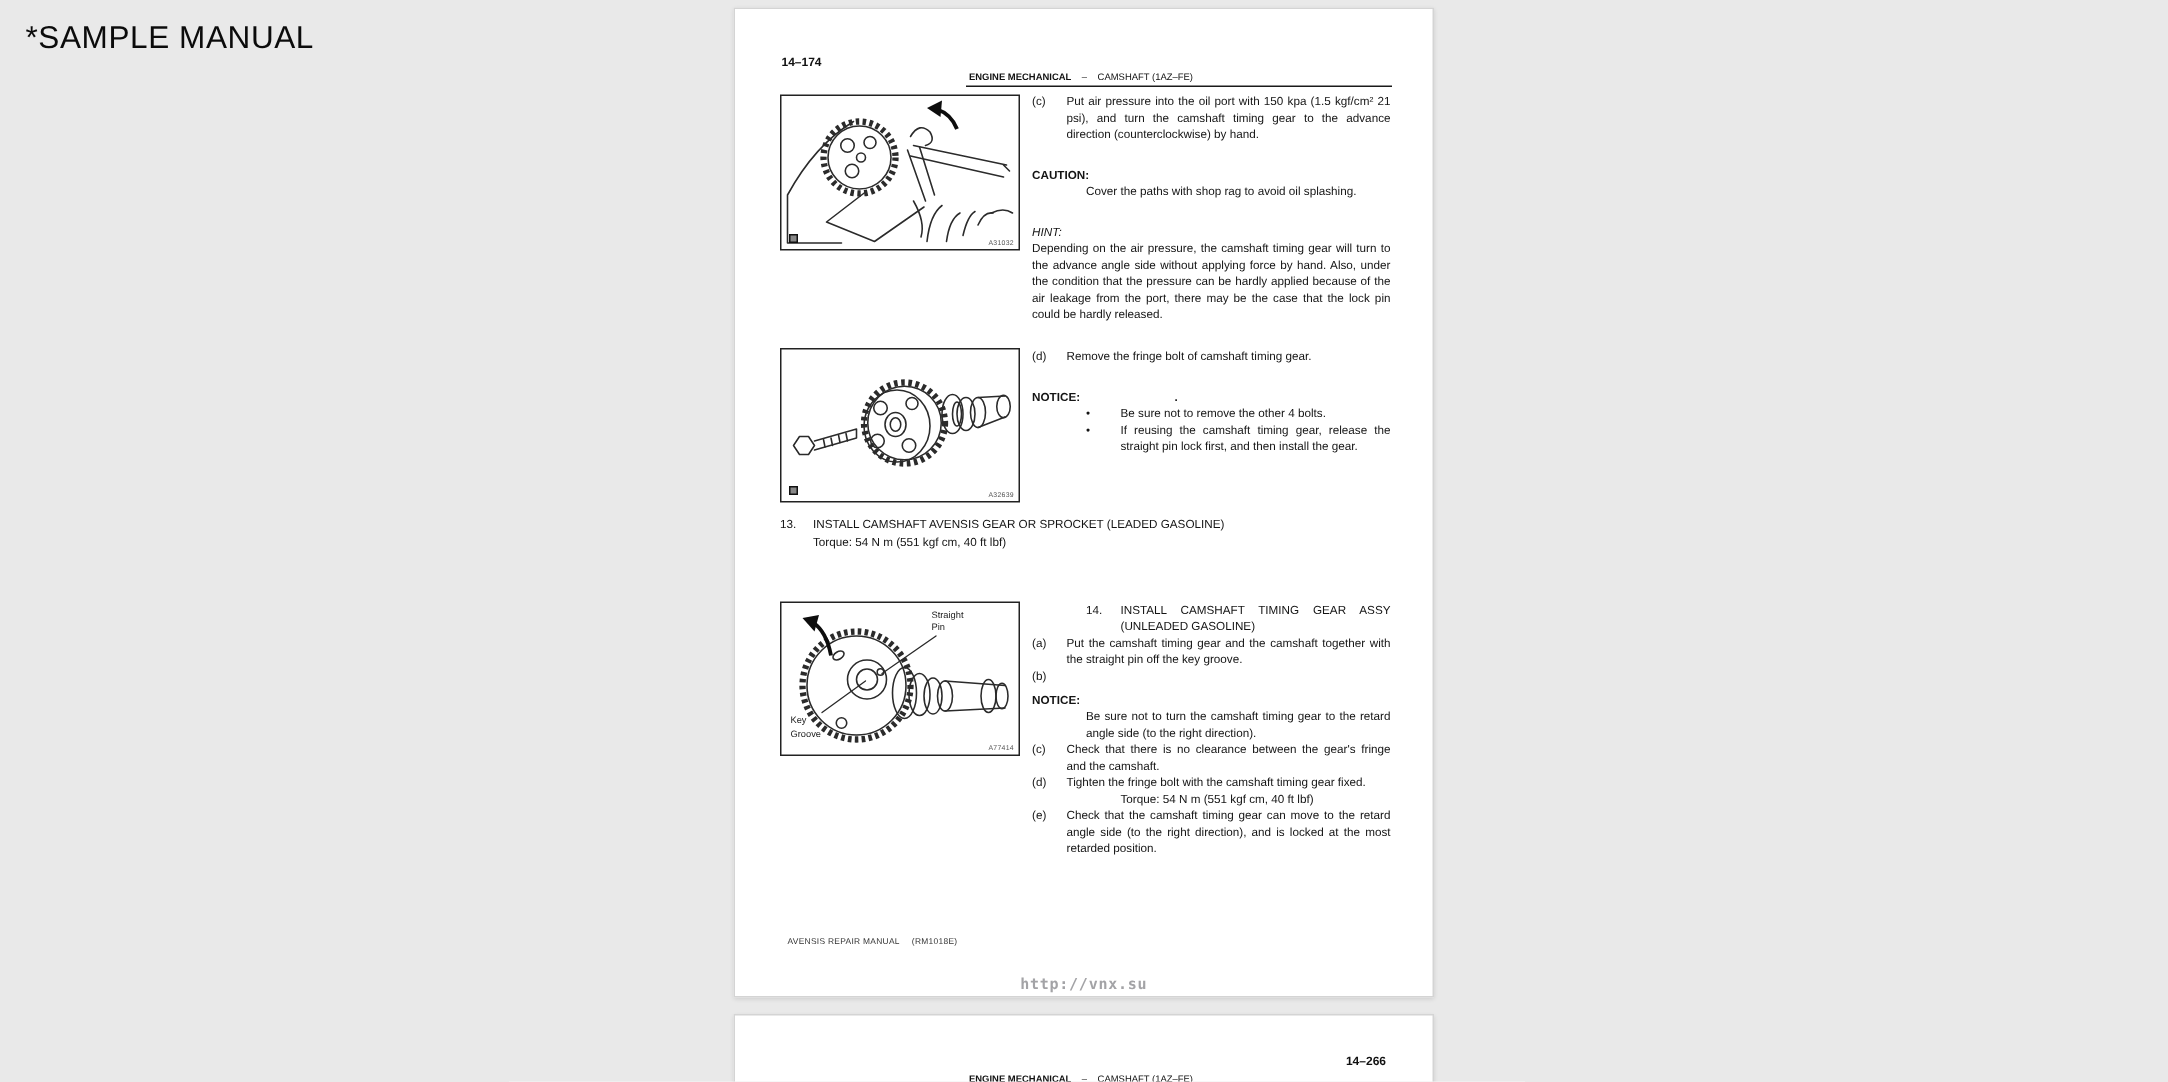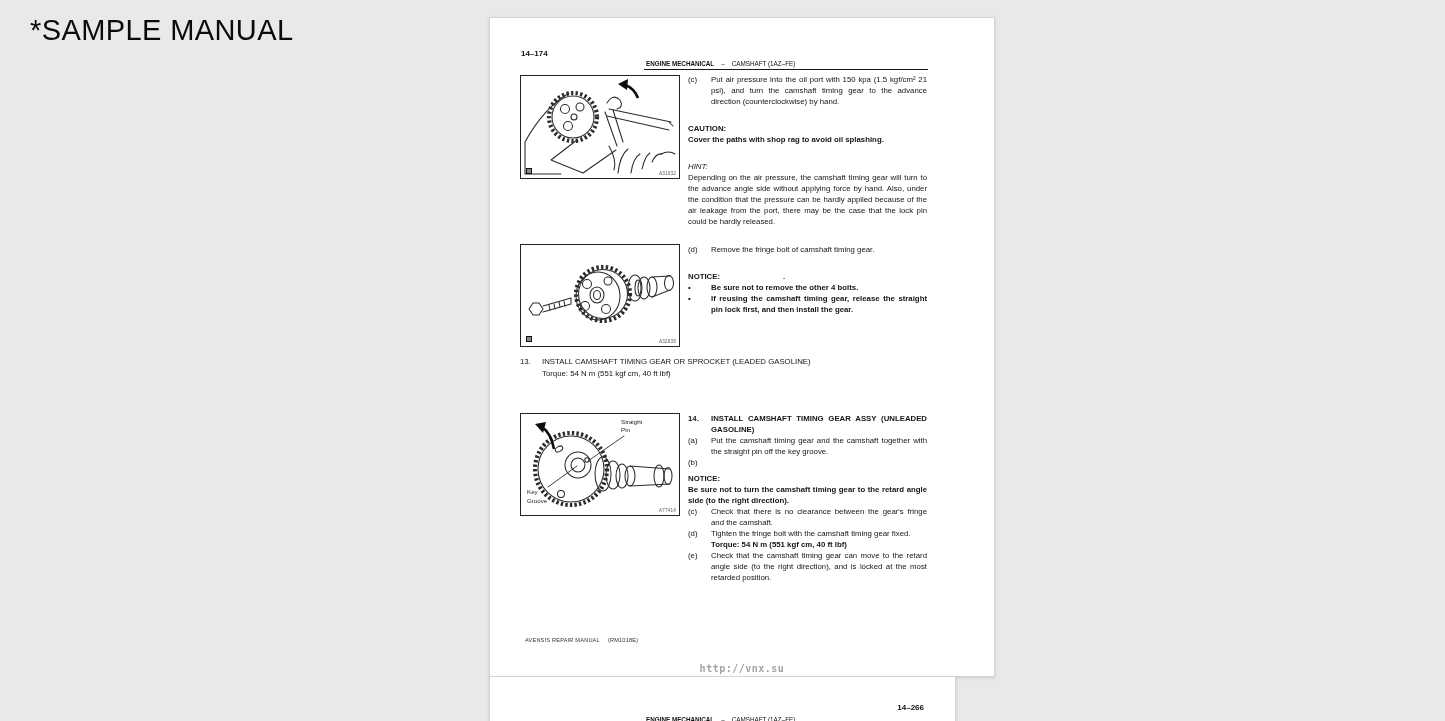--- a/index.html
+++ b/index.html
@@ -2,28 +2,28 @@
 <html><head>
 <meta charset="utf-8">
 <style>
   html,body{margin:0;padding:0;}
   #root{
     position:relative;width:1445px;height:721px;overflow:hidden;
     background:#e9e9e9;font-family:"Liberation Sans",sans-serif;
     -webkit-font-smoothing:antialiased;
   }
   .sample-label{
-    position:absolute;left:30px;top:14px;font-size:29px;letter-spacing:.4px;
+    position:absolute;left:17px;top:14px;font-size:21px;letter-spacing:.4px;
     color:#0b0b0b;font-weight:400;
   }
   .page{
     position:absolute;background:#ffffff;border:1px solid #d4d4d4;
     box-shadow:0 1px 3px rgba(0,0,0,.12);box-sizing:border-box;color:#141414;
   }
-  #page1{left:489px;top:17px;width:506px;height:660px;}
+  #page1{left:489px;top:5px;width:467px;height:660px;}
   #page2{left:489px;top:676px;width:467px;height:120px;}
   .pgnum{position:absolute;font-size:8px;font-weight:bold;color:#111;}
   .hdr{
     position:absolute;height:9px;border-bottom:1.2px solid #1a1a1a;
     font-size:6.3px;white-space:nowrap;padding-left:2px;color:#111;
   }
   .hdr .hl{font-weight:bold;}
   .hdr .hd{margin:0 7px;color:#333;}
   .fig{
     position:absolute;width:160px;border:1.1px solid #222;background:#fff;box-sizing:border-box;
@@ -35,21 +35,21 @@
   .cornermark{
     position:absolute;left:5px;bottom:4px;width:4px;height:4px;
     border:1px solid #111;background:#888;
   }
   .col{
     position:absolute;font-size:7.8px;line-height:11px;text-align:justify;color:#141414;
   }
   .hpara{position:relative;padding-left:23px;}
   .hpara .mk{position:absolute;left:0;top:0;}
   .lab{font-weight:bold;text-align:left;margin-top:16px;}
-  .b{font-weight:bold;}
+  .b{font-weight:normal;margin-left:36px;}
   .straydot{position:absolute;left:95px;top:0;font-weight:bold;}
   .step13{position:absolute;font-size:7.8px;line-height:11.5px;font-weight:normal;color:#141414;}
   .step13 .num{position:absolute;left:0;top:0;}
   .step13 .tt{padding-left:22px;}
   .footerline{position:absolute;font-size:5.6px;color:#333;letter-spacing:.2px;}
   .footerline .code{margin-left:8px;}
   .watermark{
     position:absolute;left:0;right:0;text-align:center;
     font-family:"DejaVu Sans Mono",monospace;font-weight:bold;
     font-size:10px;color:#a3a3a6;letter-spacing:.5px;
@@ -148,21 +148,21 @@
         <span>Be sure not to remove the other 4 bolts.</span>
       </div>
       <div class="hpara b">
         <span class="mk">•</span>
         <span>If reusing the camshaft timing gear, release the straight pin lock first, and then install the gear.</span>
       </div>
     </div>
 
     <div class="step13" style="left:30px;top:338px;width:408px;">
       <span class="num">13.</span>
-      <div class="tt">INSTALL CAMSHAFT TIMING GEAR OR SPROCKET (LEADED GASOLINE)</div>
+      <div class="tt">INSTALL CAMSHAFT AVENSIS GEAR OR SPROCKET (LEADED GASOLINE)</div>
       <div class="tt">Torque: 54 N m (551 kgf cm, 40 ft lbf)</div>
     </div>
 
     <div class="fig" style="left:30px;top:395px;height:103px;">
       <svg width="158" height="101" viewBox="0 0 158 101">
         <circle class="teeth" cx="50" cy="55" r="36" stroke-dasharray="2.4,2.2"></circle>
         <circle class="ln" cx="50" cy="55" r="33"></circle>
         <circle class="ln" cx="57" cy="51" r="13"></circle>
         <circle class="ln" cx="57" cy="51" r="7"></circle>
         <circle class="ln" cx="40" cy="80" r="3.5"></circle>

